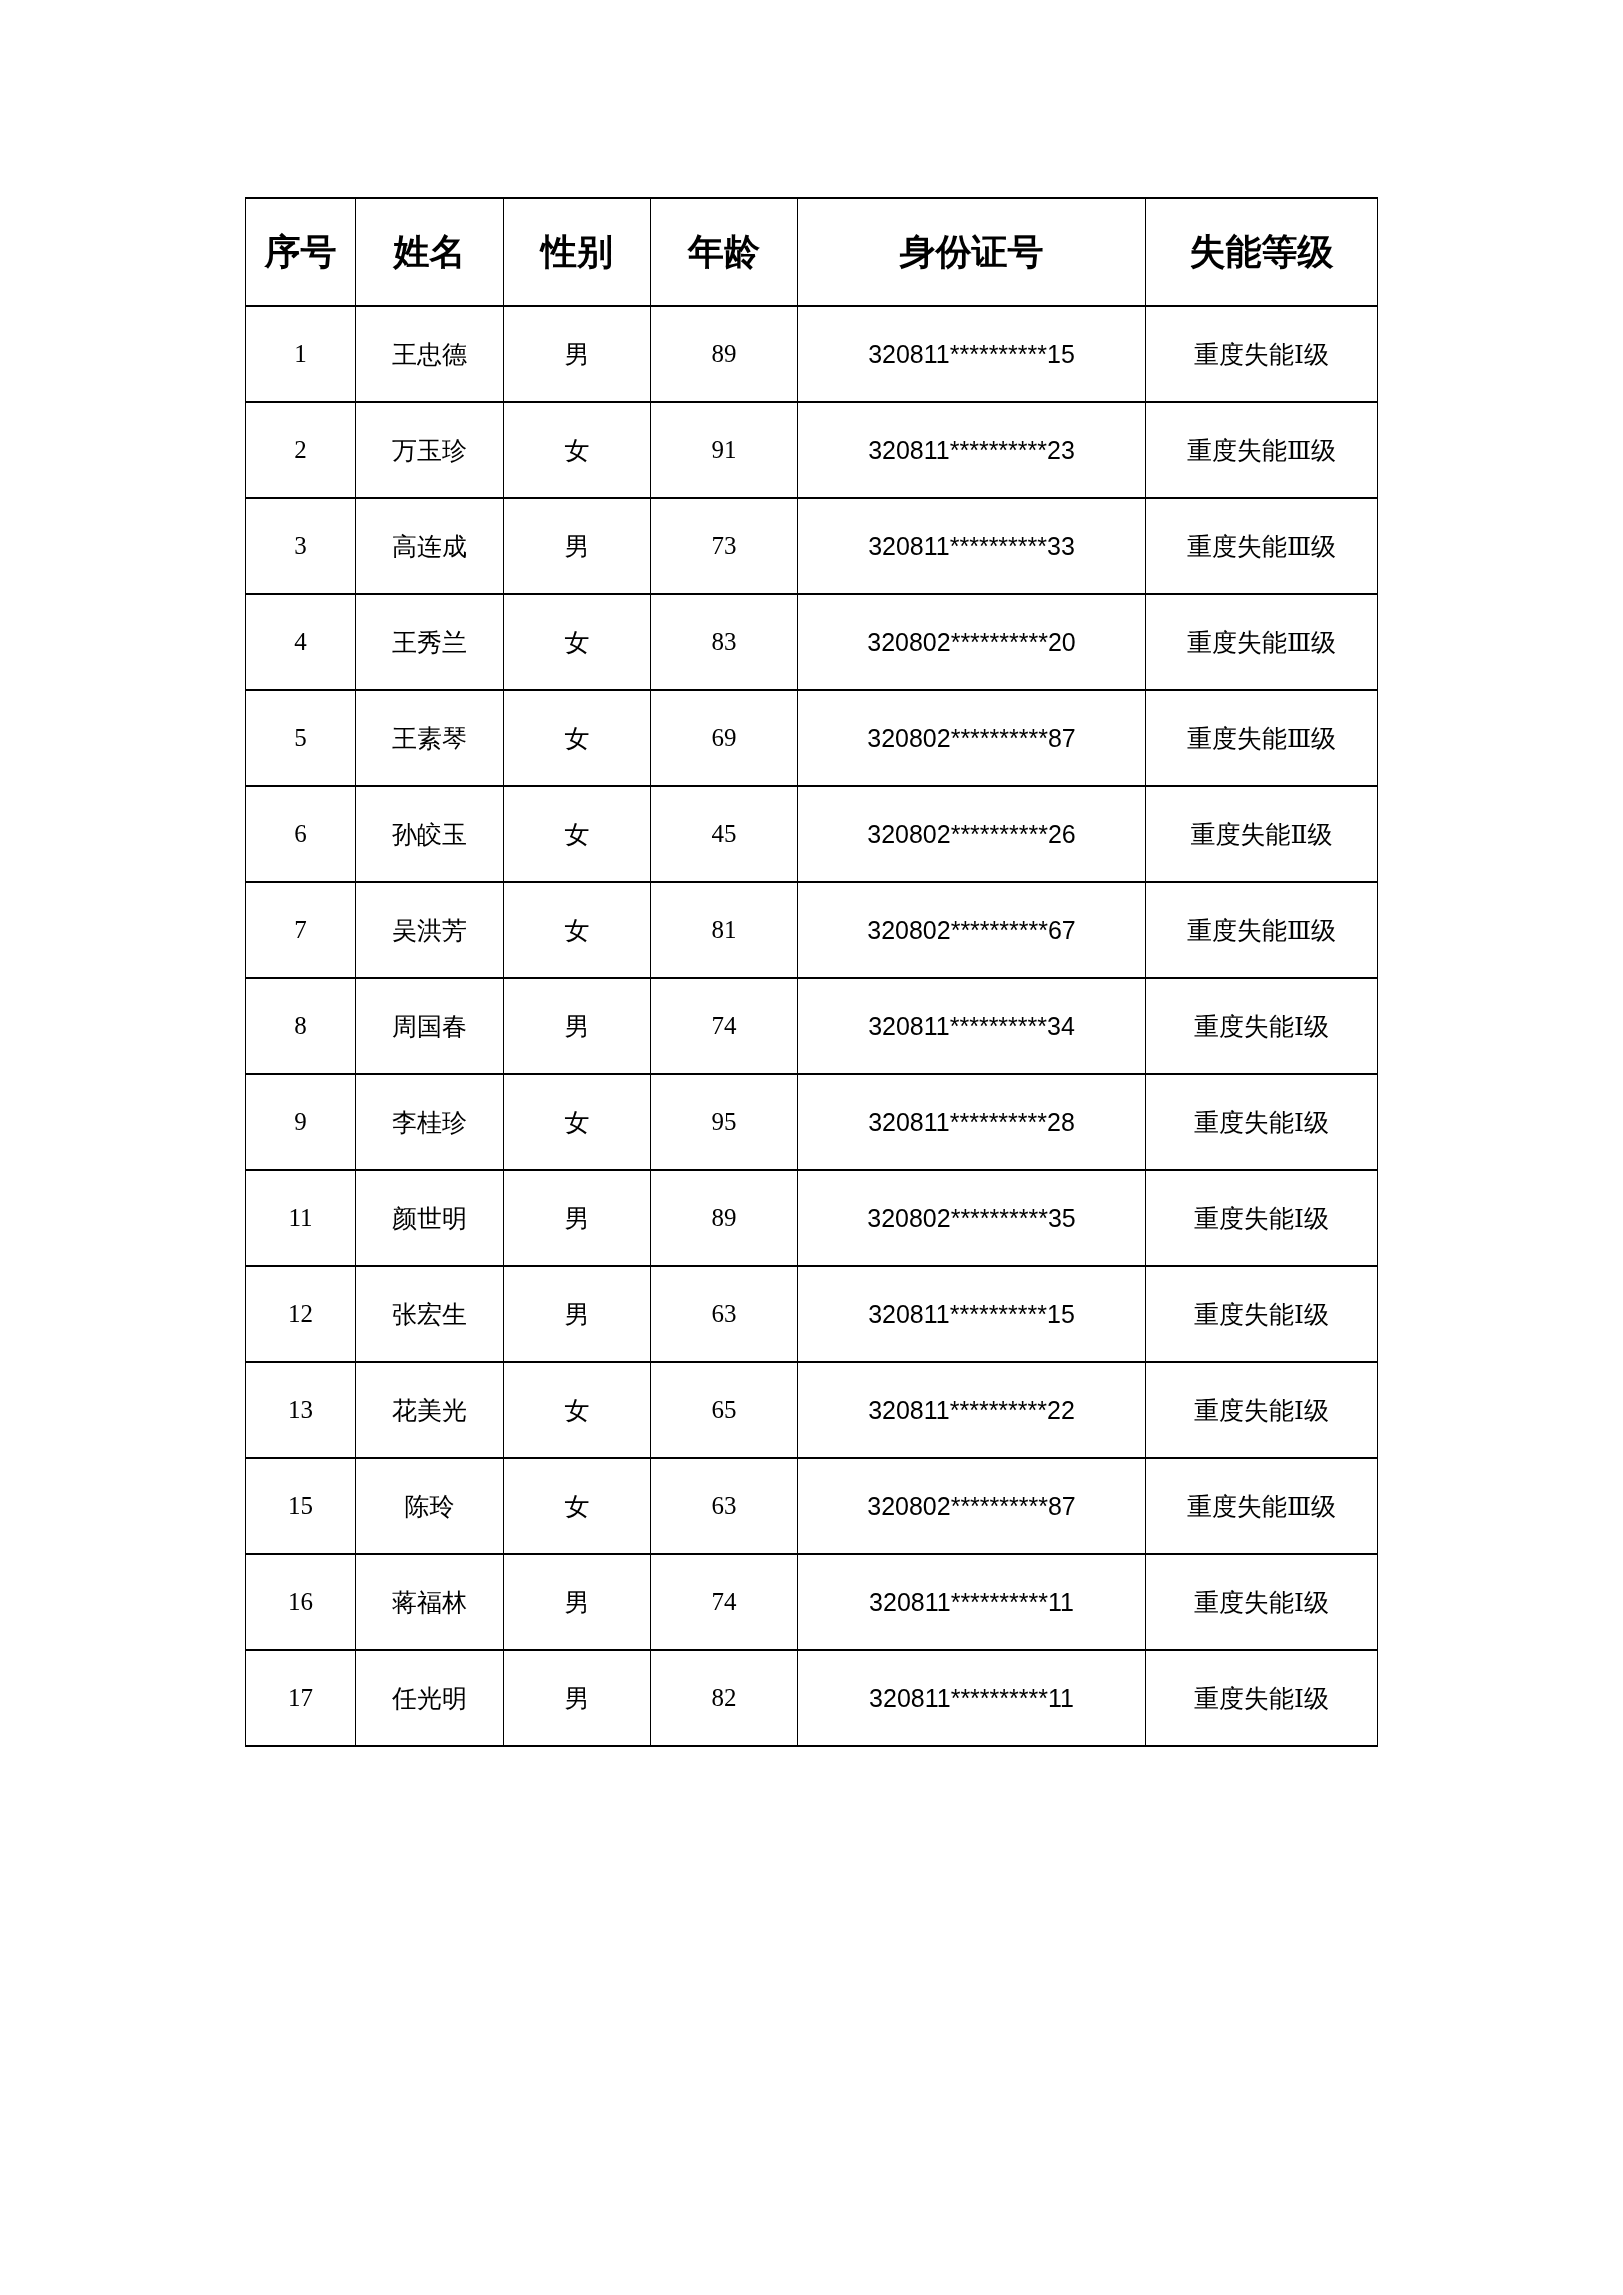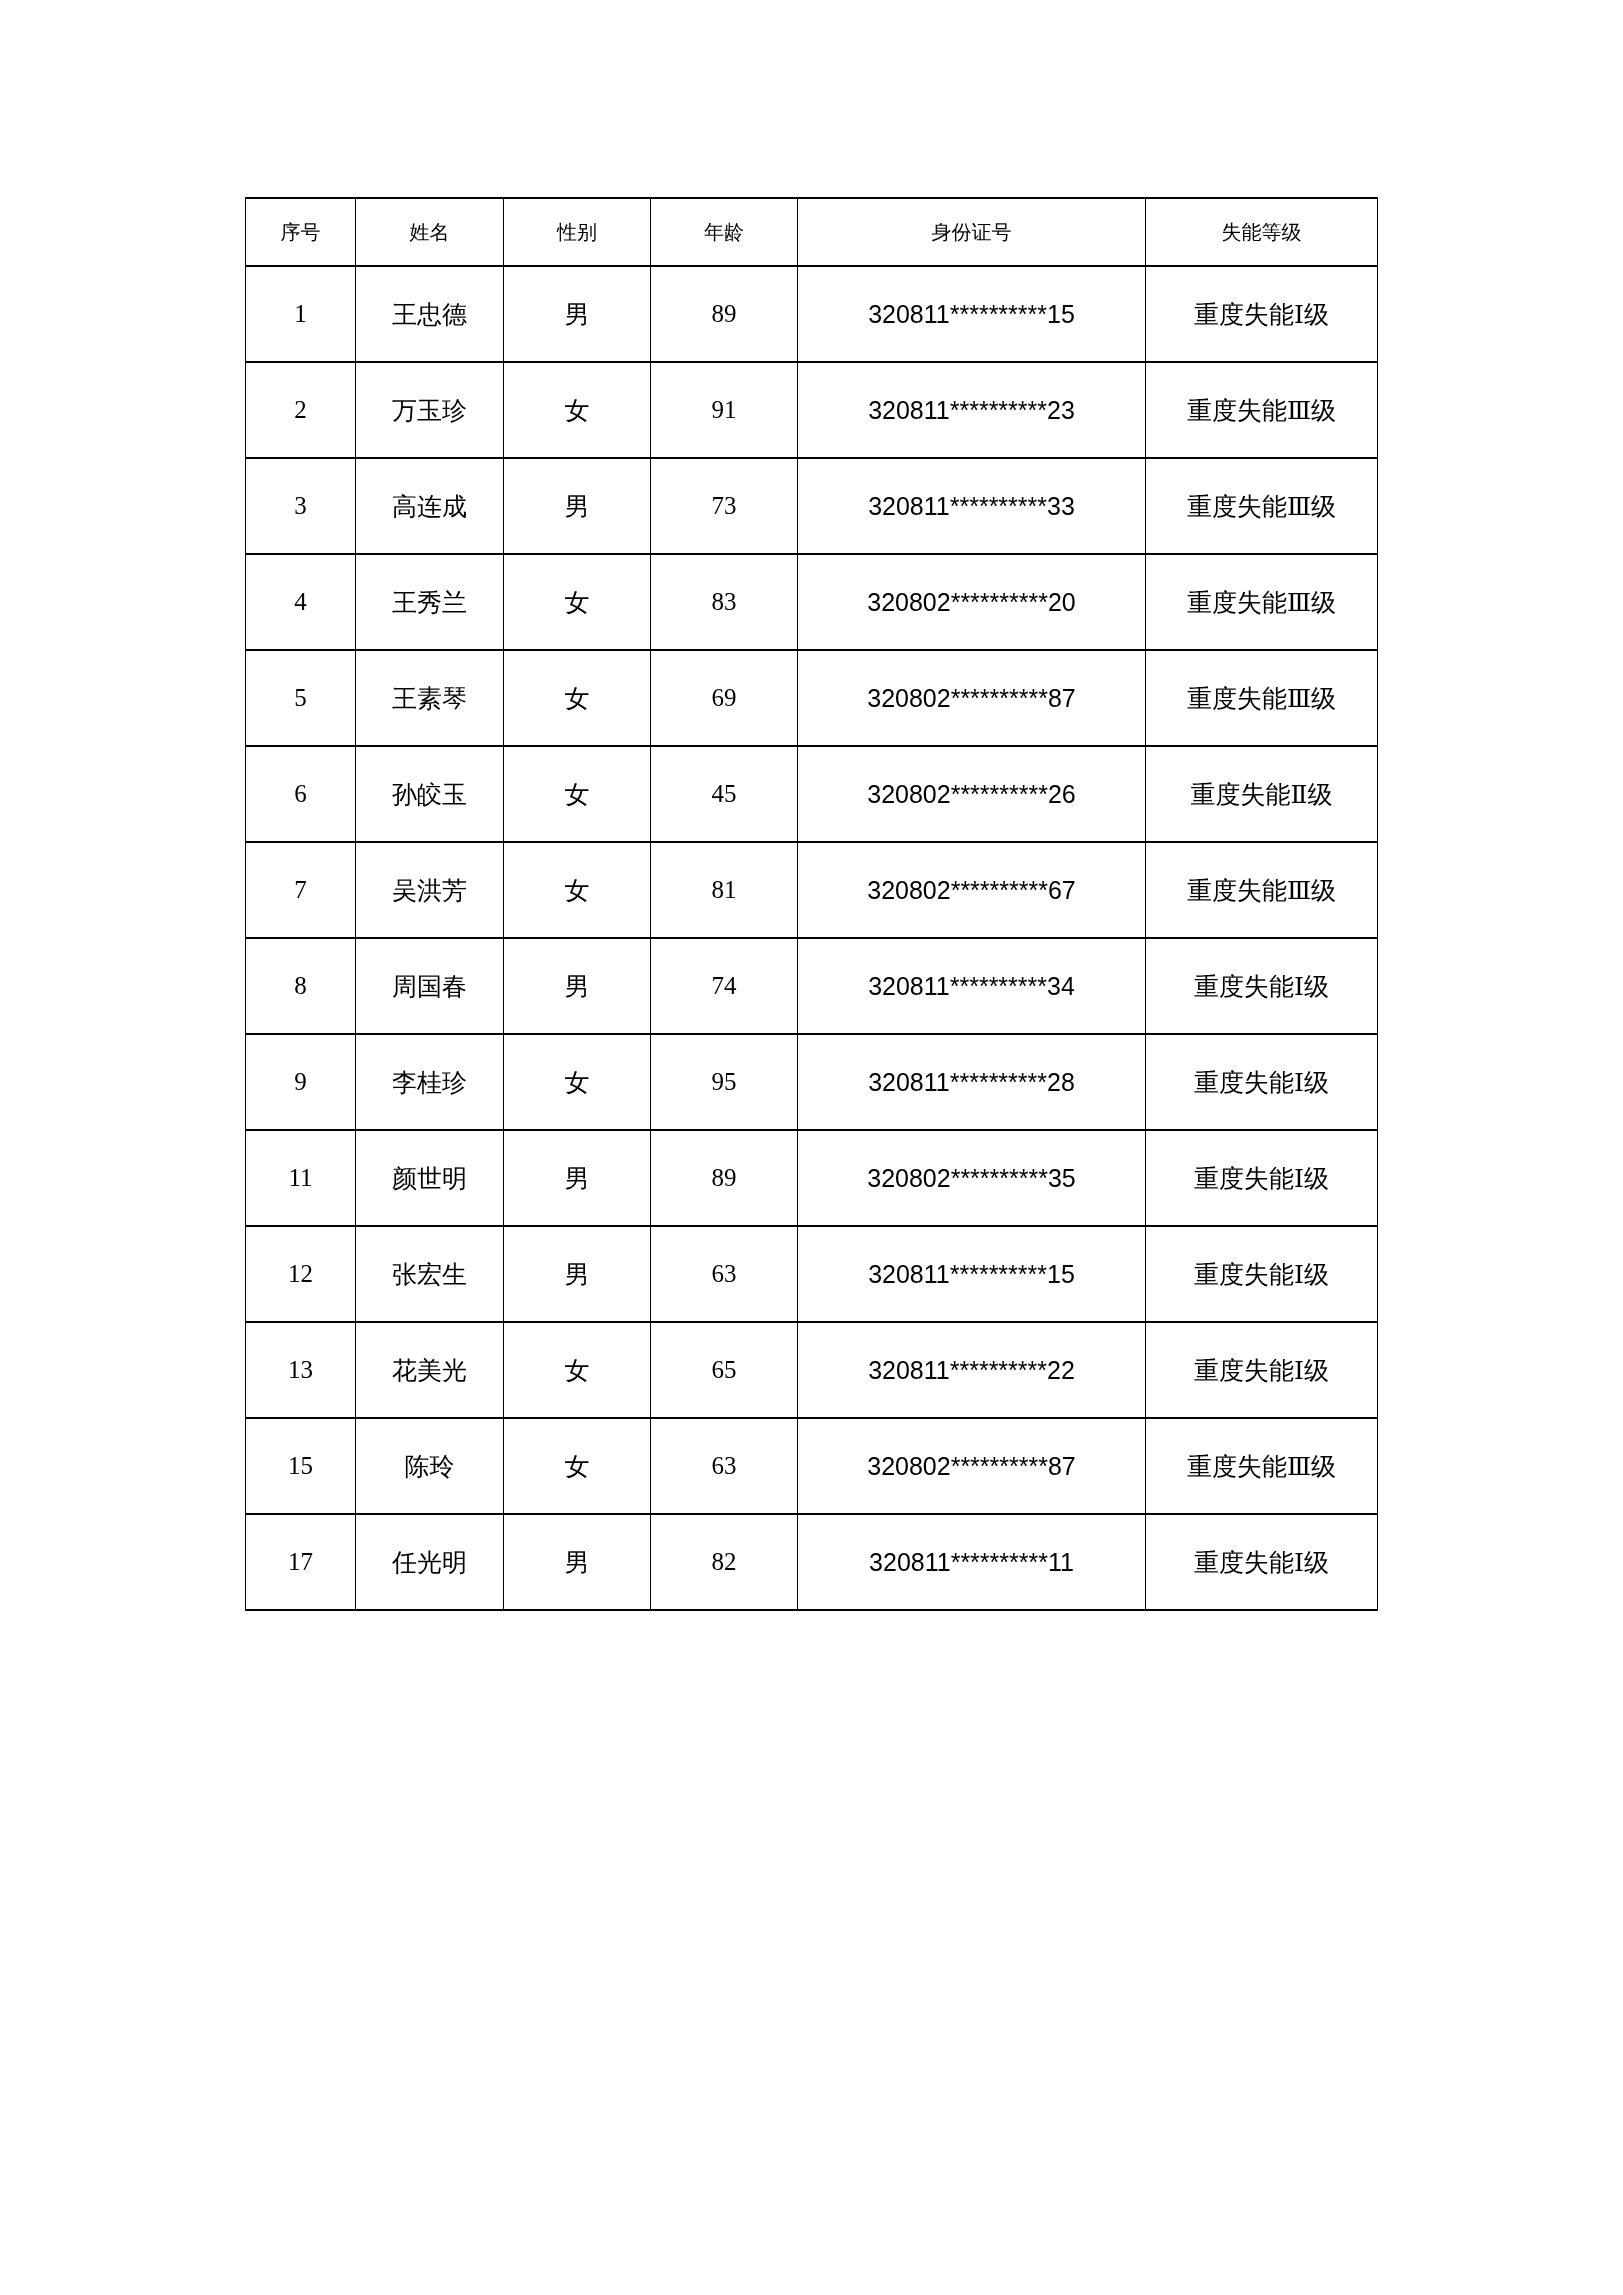--- a/index.html
+++ b/index.html
@@ -8,21 +8,21 @@
   #roster-table {
     position: absolute; left: 245px; top: 197px;
     width: 1132px; border-collapse: collapse; table-layout: fixed;
   }
   #roster-table th, #roster-table td {
     border-left: 1.4px solid #000; border-right: 1.4px solid #000;
     border-top: 2px solid #000; border-bottom: 2px solid #000;
     text-align: center; vertical-align: middle; padding: 0;
     box-sizing: border-box;
   }
-  #roster-table th { height: 68px; font-size: 20px; font-weight: normal; }
+  #roster-table th { height: 108px; font-size: 36px; font-weight: bold; }
   #roster-table td { height: 96px; font-size: 25px; }
   col.c1 { width: 110px; } col.c2 { width: 148px; } col.c3 { width: 147px; }
   col.c4 { width: 147px; } col.c5 { width: 348px; } col.c6 { width: 232px; }
   .id-cell { font-family: Liberation Sans, sans-serif; }
   .num-cell { font-family: "Liberation Serif", "DejaVu Serif", serif; }
 </style>
 </head>
 <body>
 
 <table id="roster-table">
@@ -143,20 +143,28 @@
       </tr>
       <tr>
         <td class="num-cell">15</td>
         <td>陈玲</td>
         <td>女</td>
         <td class="num-cell">63</td>
         <td class="id-cell">320802**********87</td>
         <td>重度失能Ⅲ级</td>
       </tr>
       <tr>
+        <td class="num-cell">16</td>
+        <td>蒋福林</td>
+        <td>男</td>
+        <td class="num-cell">74</td>
+        <td class="id-cell">320811**********11</td>
+        <td>重度失能Ⅰ级</td>
+      </tr>
+      <tr>
         <td class="num-cell">17</td>
         <td>任光明</td>
         <td>男</td>
         <td class="num-cell">82</td>
         <td class="id-cell">320811**********11</td>
         <td>重度失能Ⅰ级</td>
       </tr>
     </tbody>
 </table>
 

